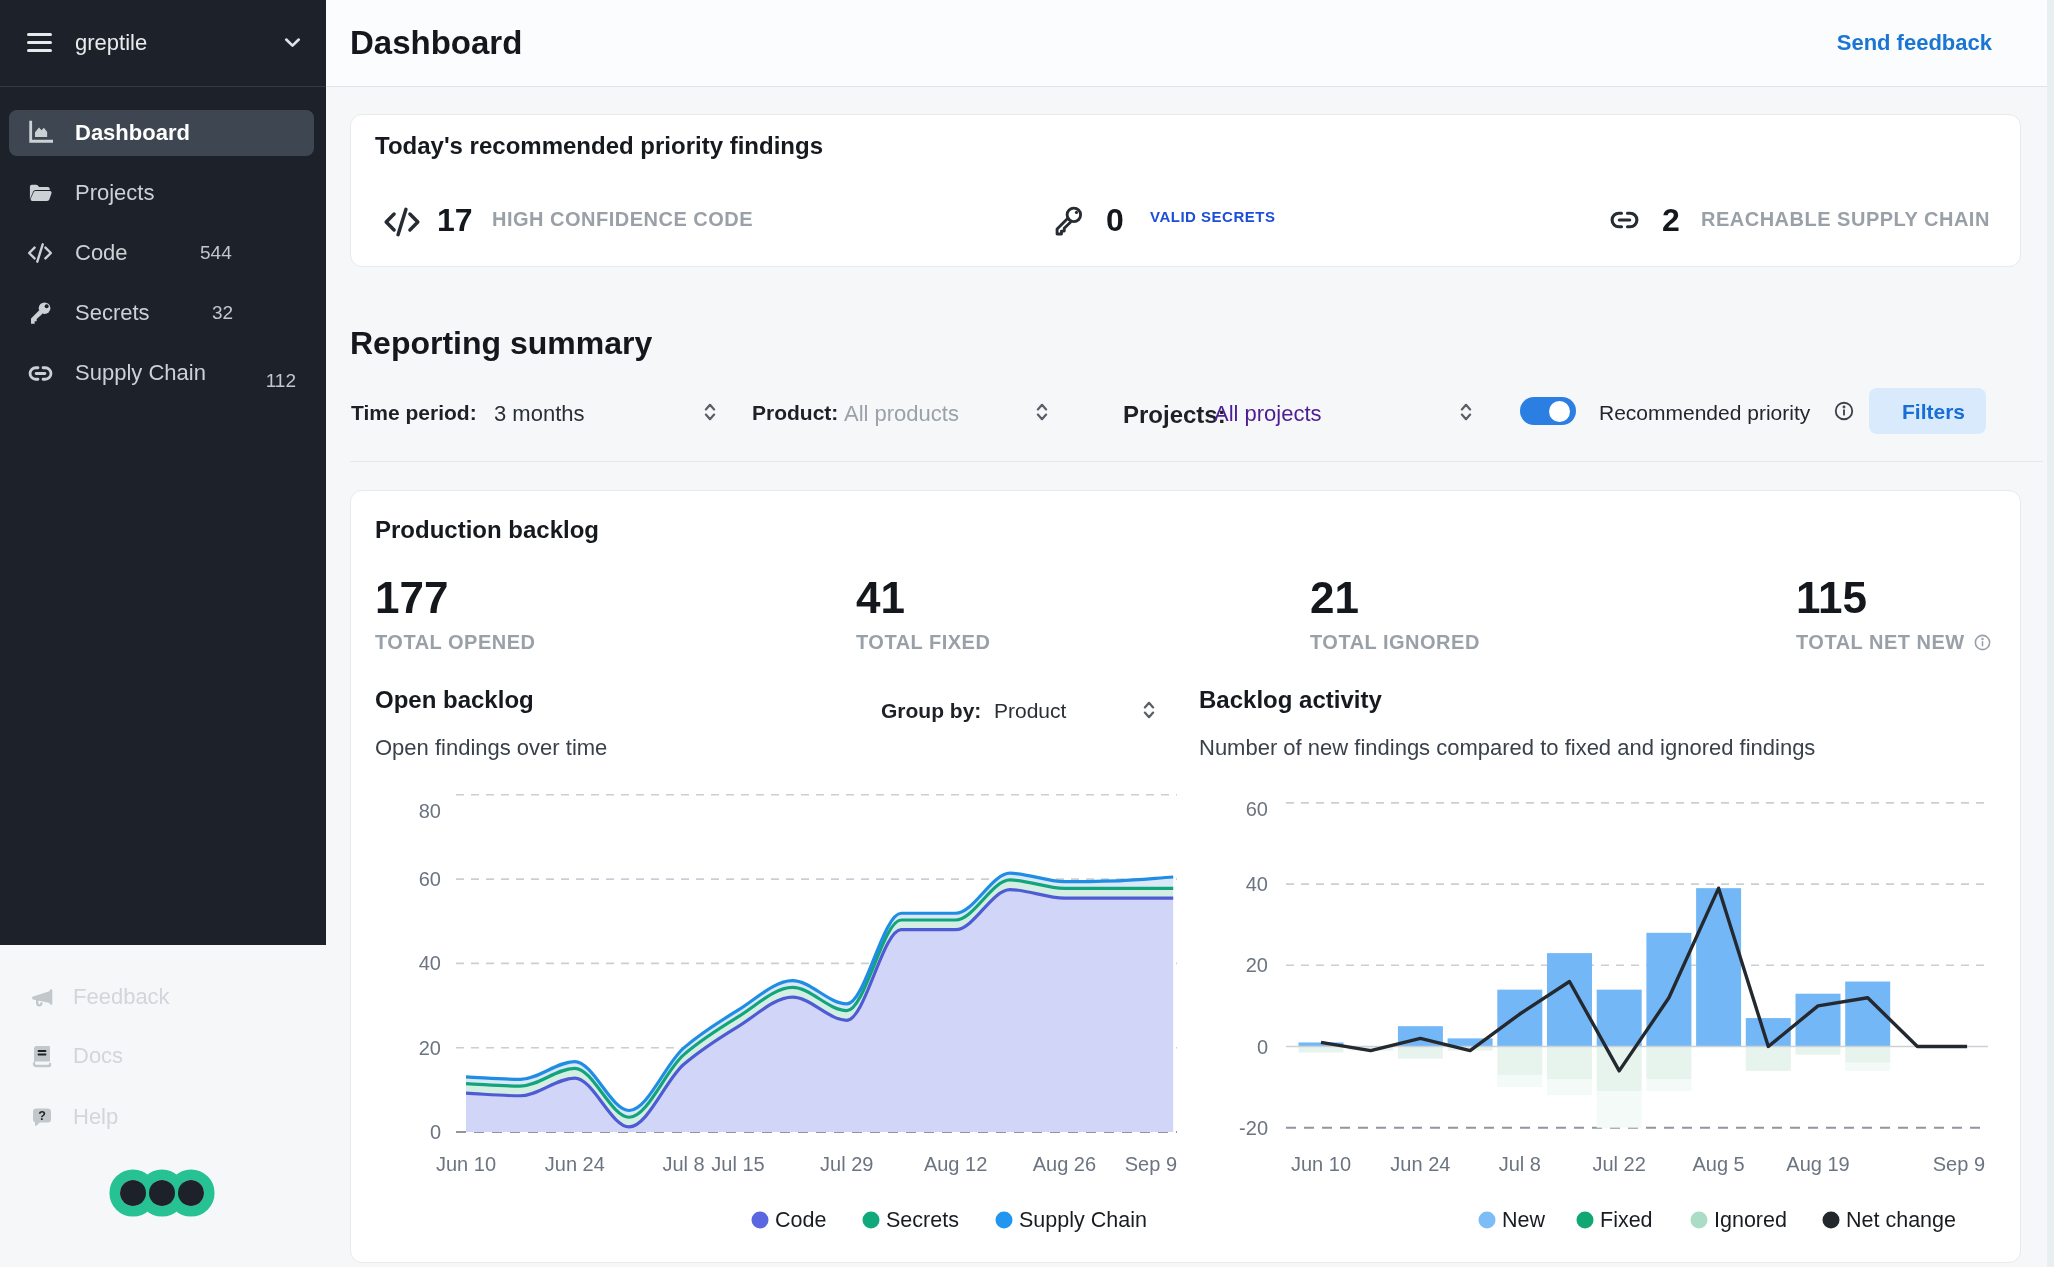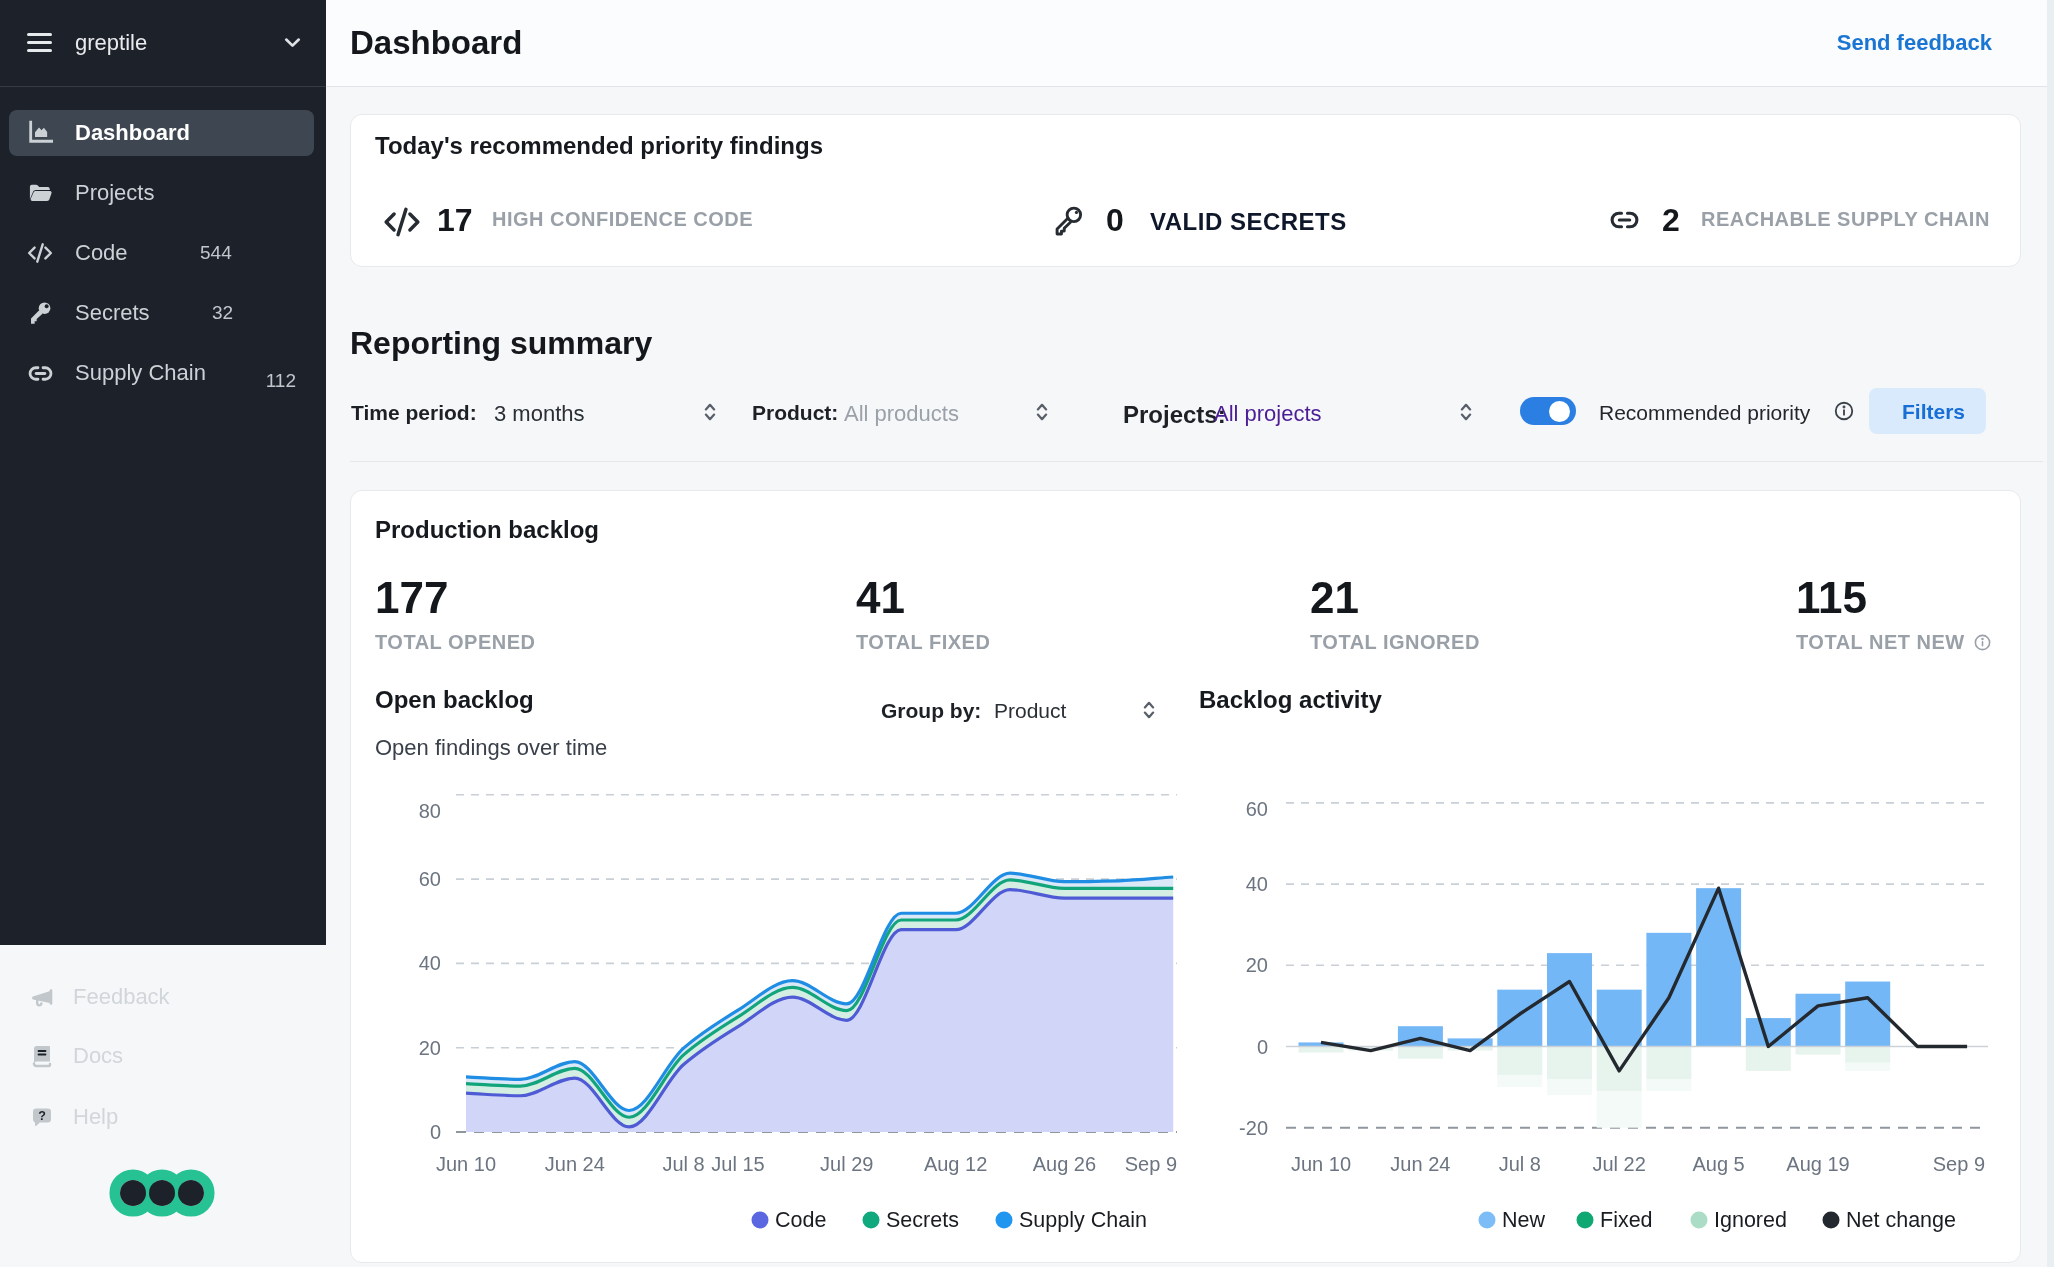--- a/index.html
+++ b/index.html
@@ -9,21 +9,21 @@
 <div class="a" style="left:0;top:0;width:2054px;height:1267px;background:#f5f7f9;overflow:hidden">
 <div class="a" style="left:326px;top:0;width:1728px;height:87px;background:#fbfcfd;border-bottom:1px solid #e0e4e8"></div>
 <div class="a b" style="left:350px;top:24px;font-size:33px;color:#14181d">Dashboard</div>
 <div class="a b" style="right:62px;top:30px;font-size:22px;color:#1b76d3">Send feedback</div>
 
 <div class="a" style="left:350px;top:114px;width:1671px;height:153px;background:#fff;border:1px solid #e7eaed;border-radius:12px"></div>
 <div class="a b" style="left:375px;top:132px;font-size:24px;color:#16191e">Today's recommended priority findings</div>
 <div class="a b" style="left:437px;top:202px;font-size:32px;color:#14181d">17</div>
 <div class="a b" style="left:492px;top:208px;font-size:20px;letter-spacing:0.5px;color:#9aa0a8">HIGH CONFIDENCE CODE</div>
 <div class="a b" style="left:1106px;top:202px;font-size:32px;color:#14181d">0</div>
-<div class="a b" style="left:1150px;top:208px;font-size:24px;letter-spacing:0.5px;color:#0f172a">VALID SECRETS</div>
+<div class="a b" style="left:1150px;top:208px;font-size:15px;letter-spacing:0.5px;color:#1d4ed8">VALID SECRETS</div>
 <div class="a b" style="left:1662px;top:202px;font-size:32px;color:#14181d">2</div>
 <div class="a b" style="left:1701px;top:208px;font-size:20px;letter-spacing:0.5px;color:#9aa0a8">REACHABLE SUPPLY CHAIN</div>
 
 <svg style="position:absolute;left:383px;top:203px" width="38" height="38" viewBox="0 0 24 24" fill="none" stroke="#272c33" stroke-width="2.2" stroke-linecap="round" stroke-linejoin="round">
       <path d="m17 17 5-5-5-5"></path>
       <path d="m7 7-5 5 5 5"></path>
       <path d="m14.5 4-5 16"></path>
     </svg>
 <svg style="position:absolute;left:1052px;top:204px" width="33" height="33" viewBox="0 0 24 24" fill="none" stroke="#272c33" stroke-width="2.1" stroke-linecap="round" stroke-linejoin="round">
       <circle cx="15.9" cy="7.9" r="4.9"></circle>
@@ -74,20 +74,21 @@
 <div class="a b" style="left:1796px;top:573px;font-size:44px;color:#14181d">115</div>
 <div class="a b" style="left:375px;top:631px;font-size:20px;letter-spacing:0.5px;color:#9aa0a8">TOTAL OPENED</div>
 <div class="a b" style="left:856px;top:631px;font-size:20px;letter-spacing:0.5px;color:#9aa0a8">TOTAL FIXED</div>
 <div class="a b" style="left:1310px;top:631px;font-size:20px;letter-spacing:0.5px;color:#9aa0a8">TOTAL IGNORED</div>
 <div class="a b" style="left:1796px;top:631px;font-size:20px;letter-spacing:0.5px;color:#9aa0a8">TOTAL NET NEW</div>
 <div class="a b" style="left:375px;top:686px;font-size:24px;color:#16191e">Open backlog</div>
 <div class="a b" style="left:881px;top:699px;font-size:21px;color:#1d2126">Group by:</div>
 <div class="a" style="left:994px;top:699px;font-size:21px;color:#2a2f35">Product</div>
 <div class="a b" style="left:1199px;top:686px;font-size:24px;color:#16191e">Backlog activity</div>
 <div class="a" style="left:375px;top:735px;font-size:22px;color:#3a414b">Open findings over time</div>
+<div class="a" style="left:1199px;top:735px;font-size:22px;color:#3a414b">Number of new findings compared to fixed and ignored findings</div>
 
 <svg style="position:absolute;left:1973px;top:633px" width="19" height="19" viewBox="0 0 24 24" fill="none" stroke="#9aa0a8" stroke-width="2" stroke-linecap="round" stroke-linejoin="round">
       <circle cx="12" cy="12" r="9"></circle>
       <path d="M12 11v5"></path>
       <circle cx="12" cy="7.6" r="0.6" fill="#9aa0a8" stroke="#9aa0a8"></circle>
     </svg>
 <svg style="position:absolute;left:1136px;top:697px" width="26" height="26" viewBox="0 0 24 24" fill="none" stroke="#596069" stroke-width="2.1" stroke-linecap="round" stroke-linejoin="round">
       <path d="m8.2 9.6 3.8-4.2 3.8 4.2"></path>
       <path d="m8.2 14.4 3.8 4.2 3.8-4.2"></path>
     </svg>

